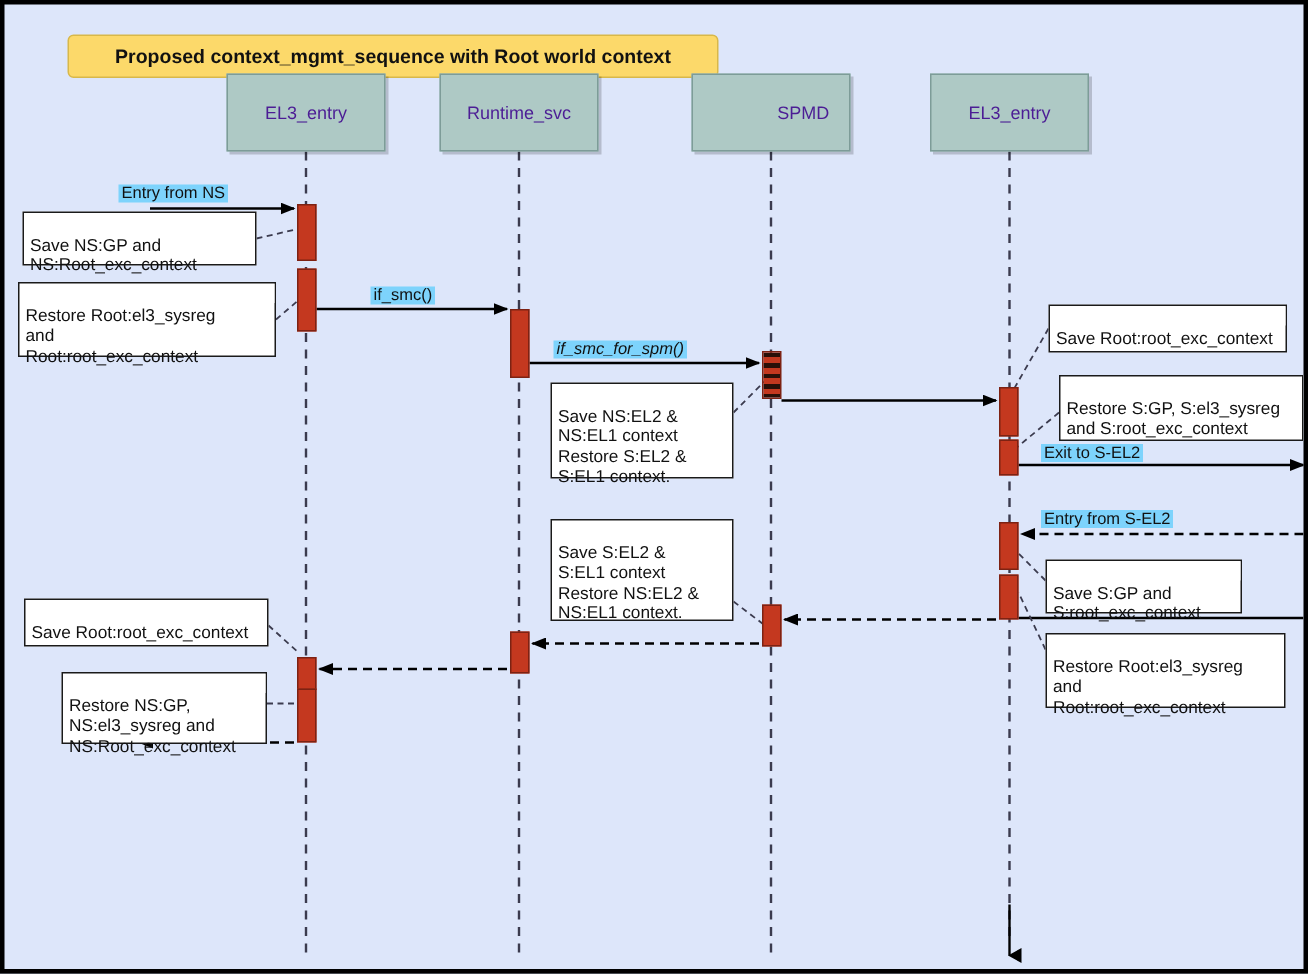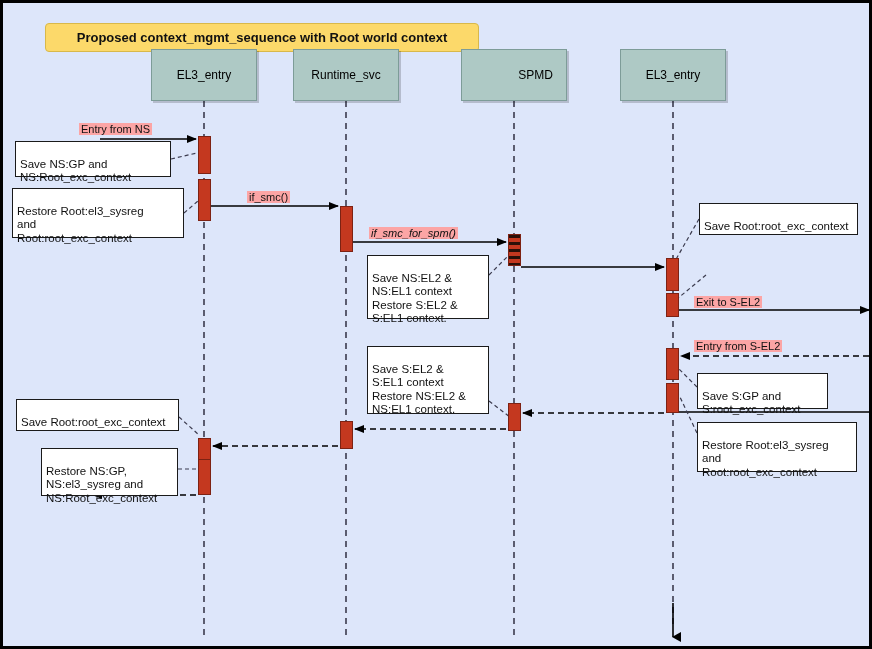--- a/index.html
+++ b/index.html
@@ -25,21 +25,21 @@
     display:flex;align-items:center;justify-content:center;
     box-sizing:border-box;
   }
   
   .lifeline-head{
     position:absolute;
     background:#aec9c5;
     border:1px solid #7d9c98;
     box-shadow:2px 2px 0 rgba(0,0,0,.18);
     display:flex;align-items:center;justify-content:center;
-    font-size:12px;color:#000000;
+    font-size:12px;color:#4c1d95;
     box-sizing:border-box;
   }
   
   .activation{
     position:absolute;
     background:#c4381f;
     border:1px solid #7d2213;
     box-sizing:border-box;
   }
   .activation.striped{
@@ -66,21 +66,21 @@
     width:0;height:0;
     border-left:13px solid transparent;
     border-bottom:13px solid #fff;
     border-top:0;
   }
   
   .msg-label{
     position:absolute;
     font-size:11px;
     color:#111;
-    background:#fca5a5;
+    background:#7dd3fc;
     padding:0 2px;
     white-space:nowrap;
   }
 </style>
 </head>
 <body>
 
 <div id="canvas">
 
   <svg id="svg-layer" viewBox="0 0 872 649" xmlns="http://www.w3.org/2000/svg">
@@ -204,20 +204,25 @@
 Restore NS:EL2 &amp;
 NS:EL1 context.</span>
     <span class="fold"></span>
   </div>
 
   <div class="note" style="left:696px;top:200px;width:159px;height:32px;">
     <span>Save Root:root_exc_context</span>
     <span class="fold"></span>
   </div>
 
+  <div class="note" style="left:703px;top:247px;width:163px;height:44px;">
+    <span>Restore S:GP, S:el3_sysreg
+and S:root_exc_context</span>
+    <span class="fold"></span>
+  </div>
 
   <div class="note" style="left:694px;top:370px;width:131px;height:36px;">
     <span>Save S:GP and
 S:root_exc_context</span>
     <span class="fold"></span>
   </div>
 
   <div class="note" style="left:694px;top:419px;width:160px;height:50px;">
     <span>Restore Root:el3_sysreg
 and

